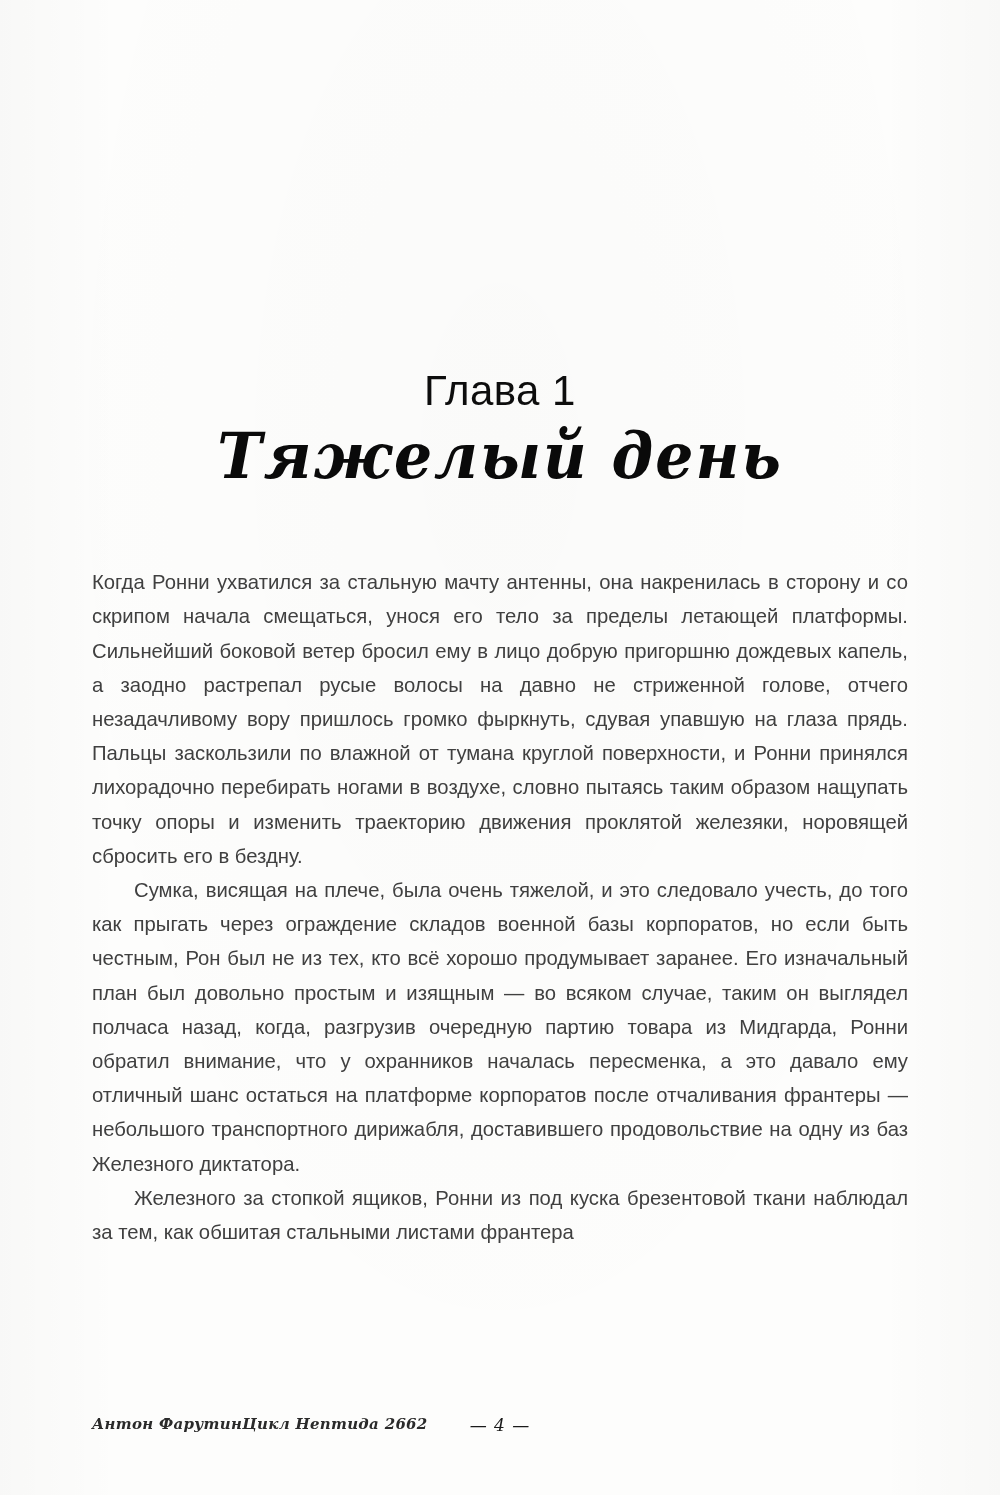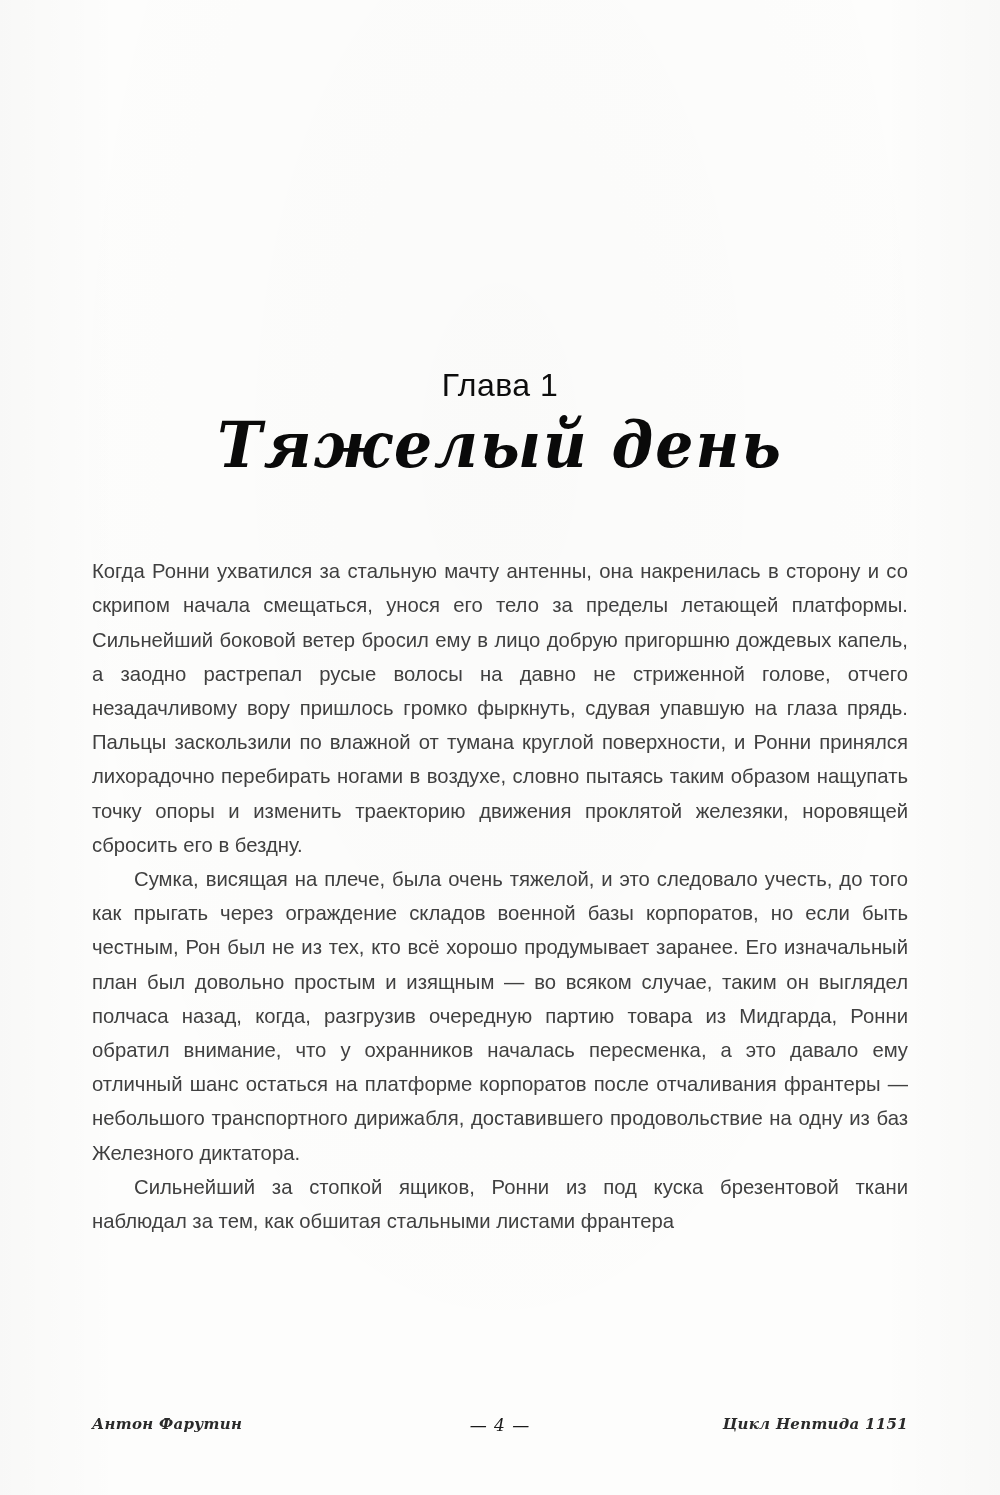--- a/index.html
+++ b/index.html
@@ -41,21 +41,21 @@
     bottom: 0;
   }
 
   .chapter-block {
     margin-top: 368px;
     text-align: center;
   }
 
   .chapter-number {
     font-family: "Liberation Sans", sans-serif;
-    font-size: 32px;
+    font-size: 42px;
     font-weight: 400;
     letter-spacing: 0.5px;
     color: #0d0d0d;
     line-height: 1.1;
   }
 
   .chapter-title {
     font-family: "DejaVu Serif", serif;
     font-style: italic;
     font-weight: 700;
@@ -87,21 +87,21 @@
     text-indent: 0;
   }
 
   .footer {
     position: absolute;
     left: 92px;
     right: 92px;
     bottom: 62px;
     display: flex;
     align-items: baseline;
-    justify-content: space-between;
+    justify-content: flex-start;
     font-family: "DejaVu Serif", serif;
     font-style: italic;
     font-size: 15px;
     color: #2a2a2a;
   }
 
   .footer-author,
   .footer-series {
     font-weight: 600;
     letter-spacing: 0.3px;
@@ -128,23 +128,23 @@
   <div class="content">
 
     <div class="chapter-block">
       <div class="chapter-number">Глава 1</div>
       <div class="chapter-title">Тяжелый день</div>
     </div>
 
     <div class="body-text">
       <p class="first">Когда Ронни ухватился за стальную мачту антенны, она накренилась в сторону и со скрипом начала смещаться, унося его тело за пределы летающей платформы. Сильнейший боковой ветер бросил ему в лицо добрую пригоршню дождевых капель, а заодно растрепал русые волосы на давно не стриженной голове, отчего незадачливому вору пришлось громко фыркнуть, сдувая упавшую на глаза прядь. Пальцы заскользили по влажной от тумана круглой поверхности, и Ронни принялся лихорадочно перебирать ногами в воздухе, словно пытаясь таким образом нащупать точку опоры и изменить траекторию движения проклятой железяки, норовящей сбросить его в бездну.</p>
       <p>Сумка, висящая на плече, была очень тяжелой, и это следовало учесть, до того как прыгать через ограждение складов военной базы корпоратов, но если быть честным, Рон был не из тех, кто всё хорошо продумывает заранее. Его изначальный план был довольно простым и изящным — во всяком случае, таким он выглядел полчаса назад, когда, разгрузив очередную партию товара из Мидгарда, Ронни обратил внимание, что у охранников началась пересменка, а это давало ему отличный шанс остаться на платформе корпоратов после отчаливания франтеры — небольшого транспортного дирижабля, доставившего продовольствие на одну из баз Железного диктатора.</p>
-      <p>Сильнейший за стопкой ящиков, Ронни из под куска брезентовой ткани наблюдал за тем, как обшитая стальными листами франтера</p>
+      <p>Железного за стопкой ящиков, Ронни из под куска брезентовой ткани наблюдал за тем, как обшитая стальными листами франтера</p>
     </div>
 
   </div>
 
   <div class="footer">
     <div class="footer-author">Антон Фарутин</div>
     <div class="footer-page">— 4 —</div>
-    <div class="footer-series">Цикл Нептида 1151</div>
+    <div class="footer-series">Цикл Нептида 2662</div>
   </div>
 </div>
 
 </body></html>

